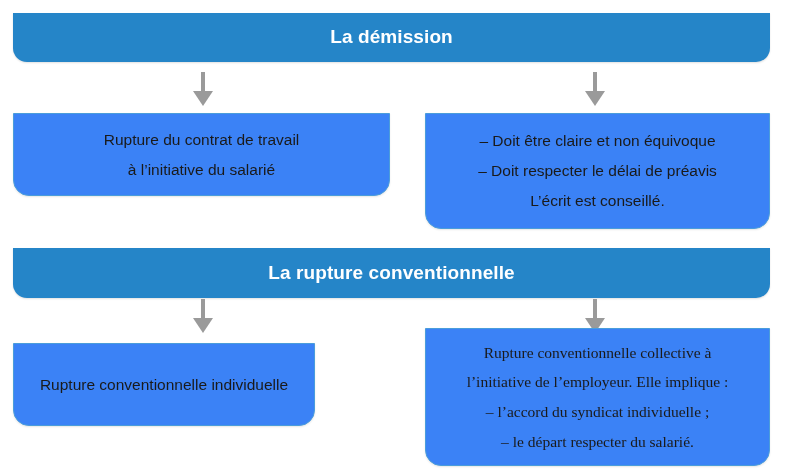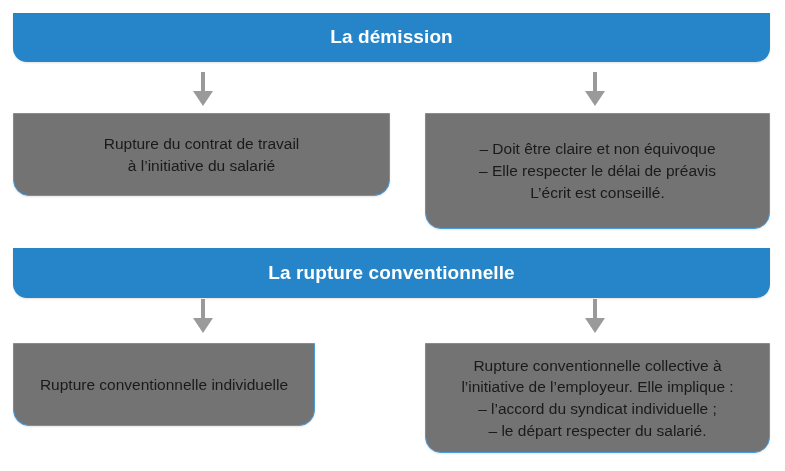--- a/index.html
+++ b/index.html
@@ -41,46 +41,47 @@
     text-align: center;
     line-height: 1.1;
   }
 
   #header-bar-1 { top: 13px;  height: 49px; }
   #header-bar-2 { top: 248px; height: 50px; }
 
   
   .content-box {
     position: absolute;
-    background: #737373;
+    background: #3b82f6;
     border: 1.6px solid #4A9DDB;
     border-radius: 0 0 16px 16px;
     box-sizing: border-box;
     display: flex;
     flex-direction: column;
     align-items: center;
     justify-content: center;
     box-shadow: 0 1px 2px rgba(0,0,0,0.10);
     padding: 4px 10px;
+    gap: 8px;
   }
   .content-box .line {
     color: #1A1A1A;
     font-size: 15.5px;
     line-height: 1.40;
     text-align: center;
     white-space: nowrap;
   }
 
   
   #box-r1-left  { left: 13px;  top: 113px; width: 377px; height: 83px; }
   #box-r1-right { left: 425px; top: 113px; width: 345px; height: 116px; }
 
   
   #box-r2-left  { left: 13px;  top: 343px; width: 302px; height: 83px; }
-  #box-r2-right { left: 425px; top: 343px; width: 345px; height: 110px; }
+  #box-r2-right { left: 425px; top: 328px; width: 345px; height: 138px; font-family: Liberation Serif, serif; }
 
   
   .arrow {
     position: absolute;
     width: 24px;
     height: 34px;
   }
   .arrow .shaft {
     position: absolute;
     left: 10px;
@@ -123,21 +124,21 @@
     <span class="head"></span>
   </div>
 
   <div class="content-box" id="box-r1-left">
     <div class="line">Rupture du contrat de travail</div>
     <div class="line">à l’initiative du salarié</div>
   </div>
 
   <div class="content-box" id="box-r1-right">
     <div class="line">– Doit être claire et non équivoque</div>
-    <div class="line">– Elle respecter le délai de préavis</div>
+    <div class="line">– Doit respecter le délai de préavis</div>
     <div class="line">L’écrit est conseillé.</div>
   </div>
 
   <div class="header-bar" id="header-bar-2">
     <span class="header-label">La rupture conventionnelle</span>
   </div>
 
   <div class="arrow" id="arrow-r2-left">
     <span class="shaft"></span>
     <span class="head"></span>

